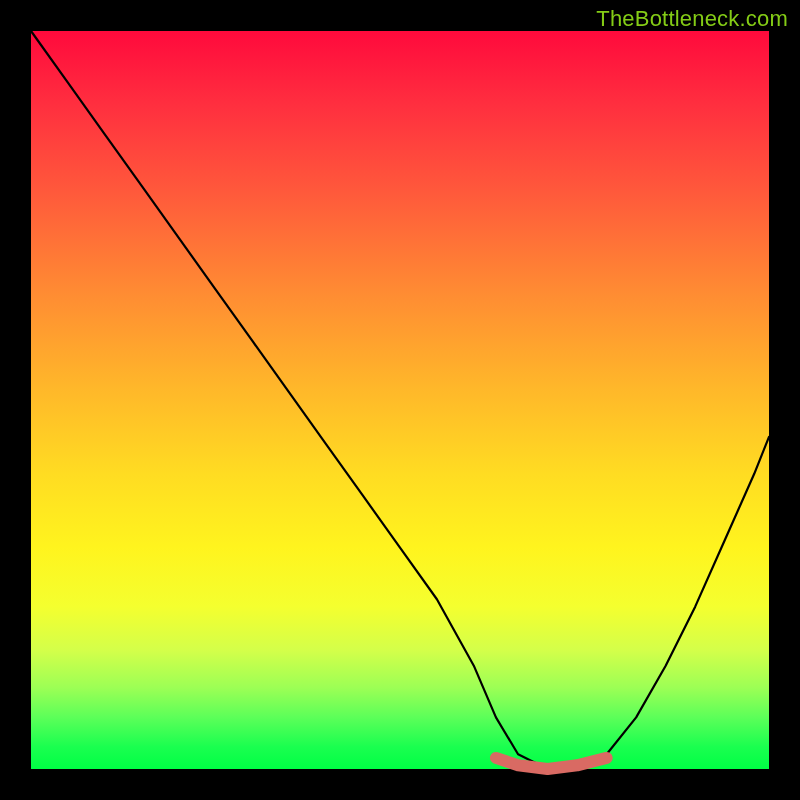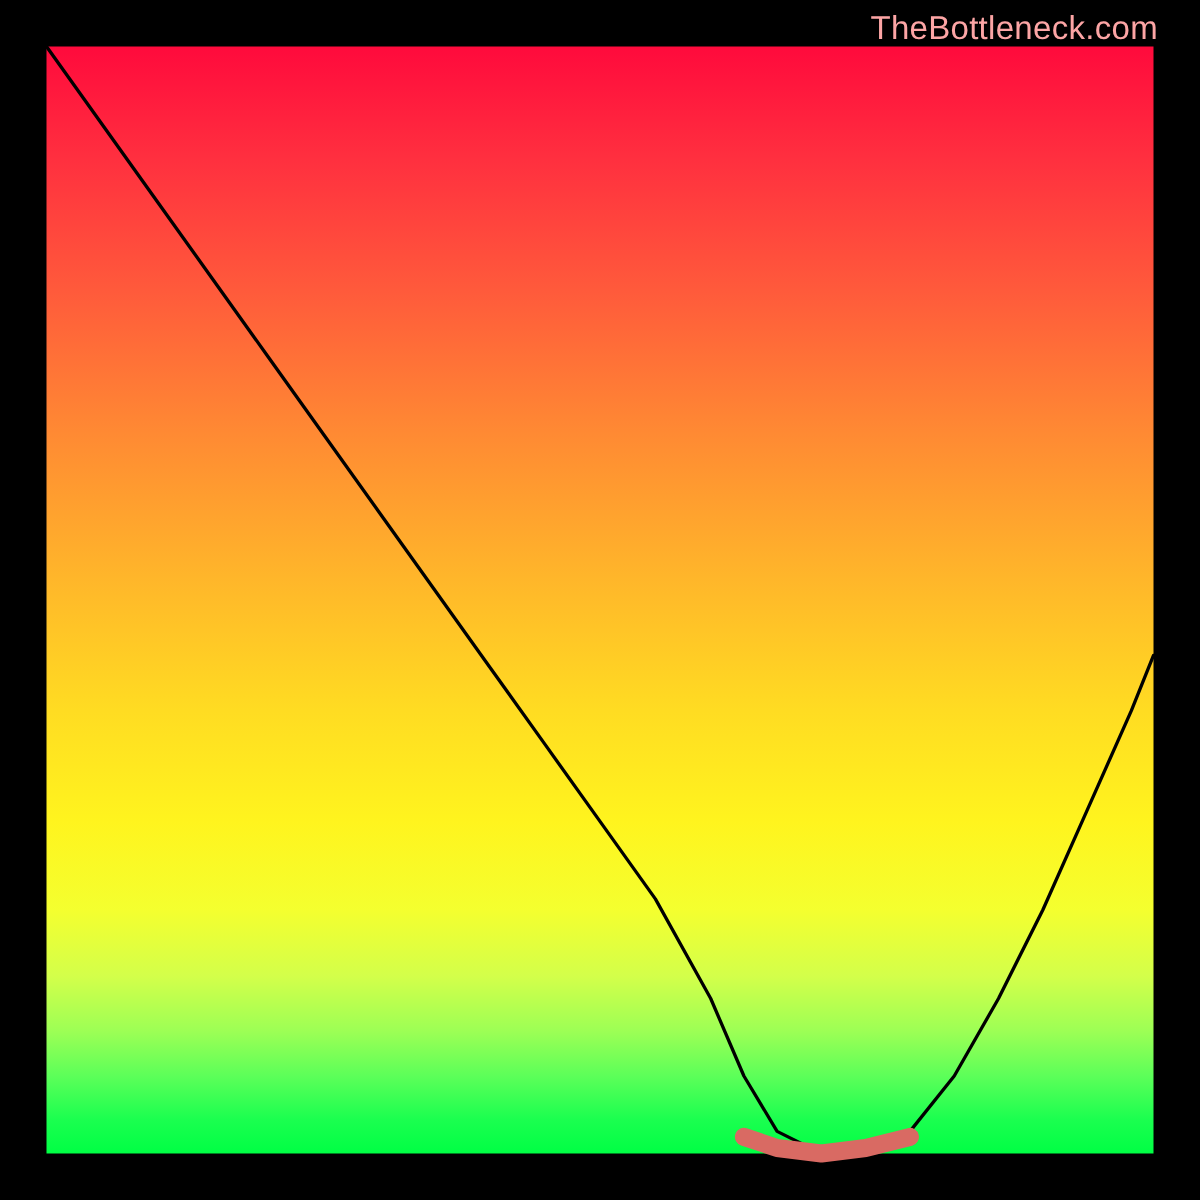--- a/index.html
+++ b/index.html
@@ -37,22 +37,22 @@
       #d3ff4a 84%,
       #9cff55 89%,
       #5cff59 93%,
       #1aff4f 97%,
       #00ff44 100%
     );
   }
   .watermark {
     position: absolute;
     top: 6px;
-    right: 28px;
-    color: #fca5a5;
+    right: 12px;
+    color: #84cc16;
     font-size: 22px;
     letter-spacing: 0.2px;
     user-select: none;
   }
   
   svg.curve {
     position: absolute;
     left: 0;
     top: 0;
     width: 738px;

